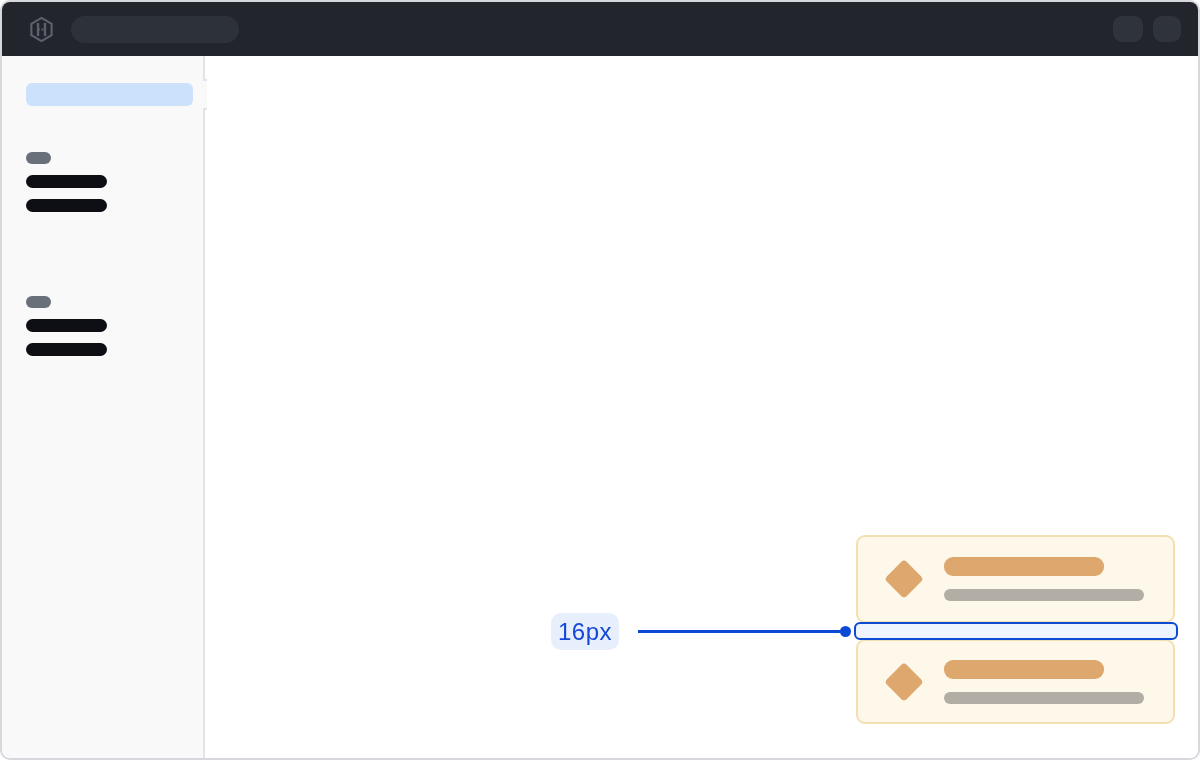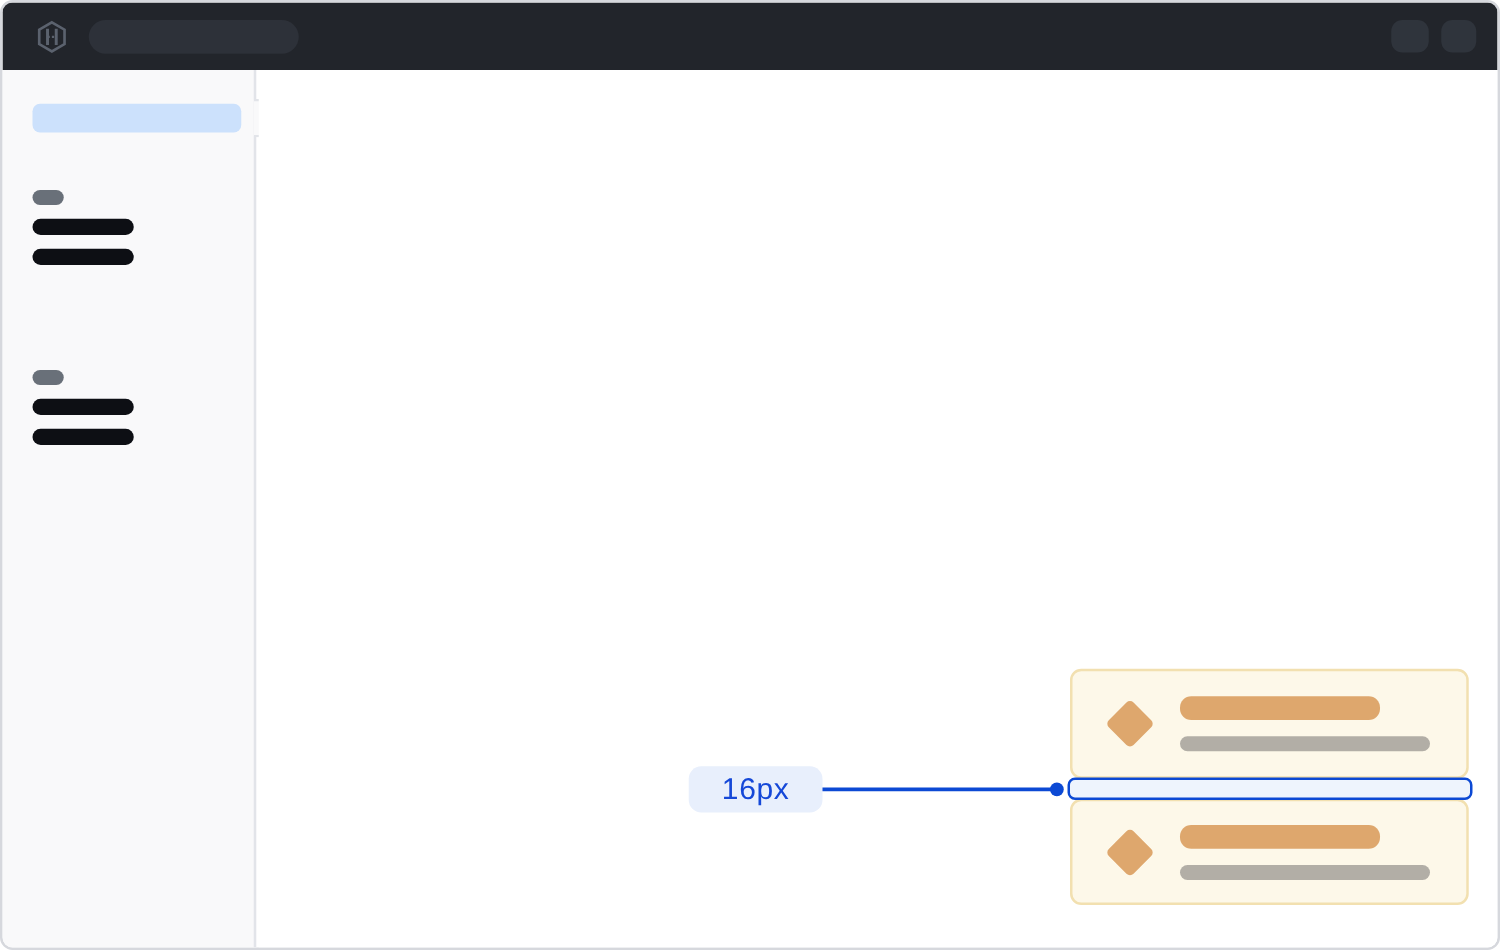--- a/index.html
+++ b/index.html
@@ -117,21 +117,21 @@
     width: 207px; height: 2.5px;
     background: var(--annotation-blue, #0c49d4);
   }
   .measure-dot {
     position: absolute; left: 838px; top: 623.5px;
     width: 11px; height: 11px; border-radius: 50%;
     background: var(--annotation-blue, #0c49d4);
   }
   .measure-label {
     position: absolute; left: 549px; top: 611px;
-    width: 107px; height: 37px;
+    width: 68px; height: 37px;
     border-radius: 10px;
     background: var(--annotation-pill-bg, #e8effc);
     color: var(--annotation-text, #1548d8);
     font-size: 24px; font-weight: 500;
     display: flex; align-items: center; justify-content: center;
     letter-spacing: 0.5px;
   }
 </style>
 </head>
 <body>

